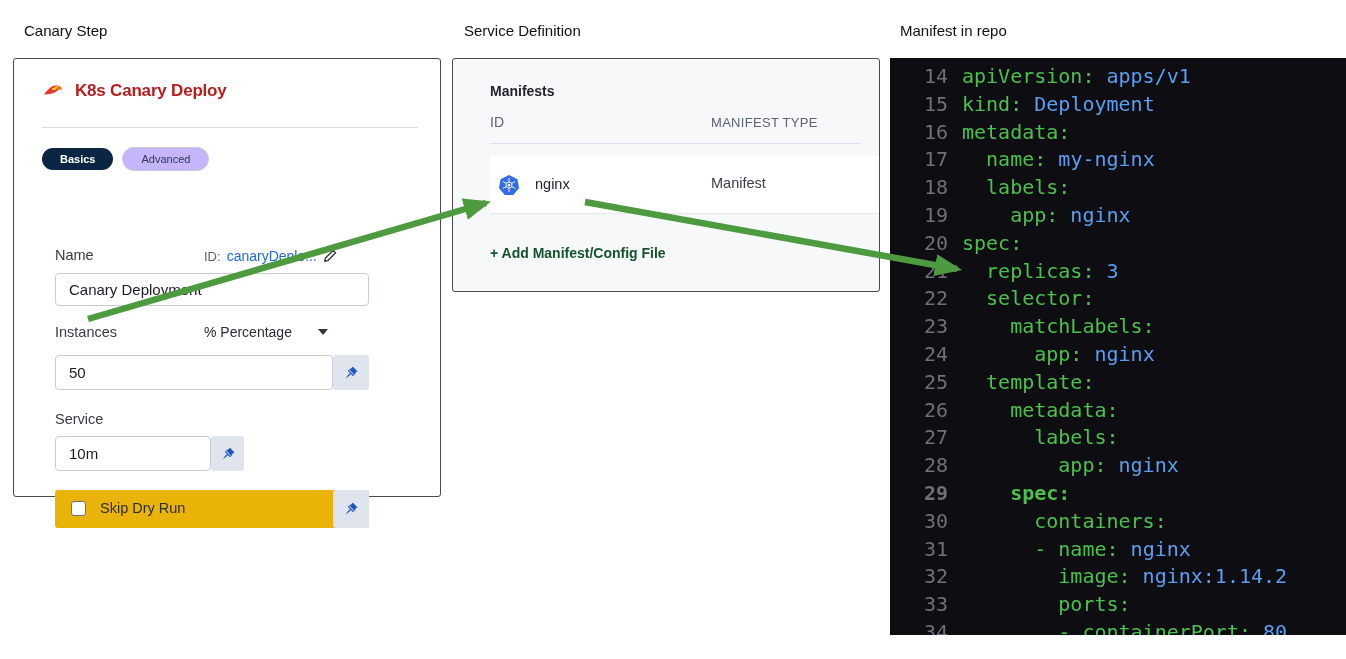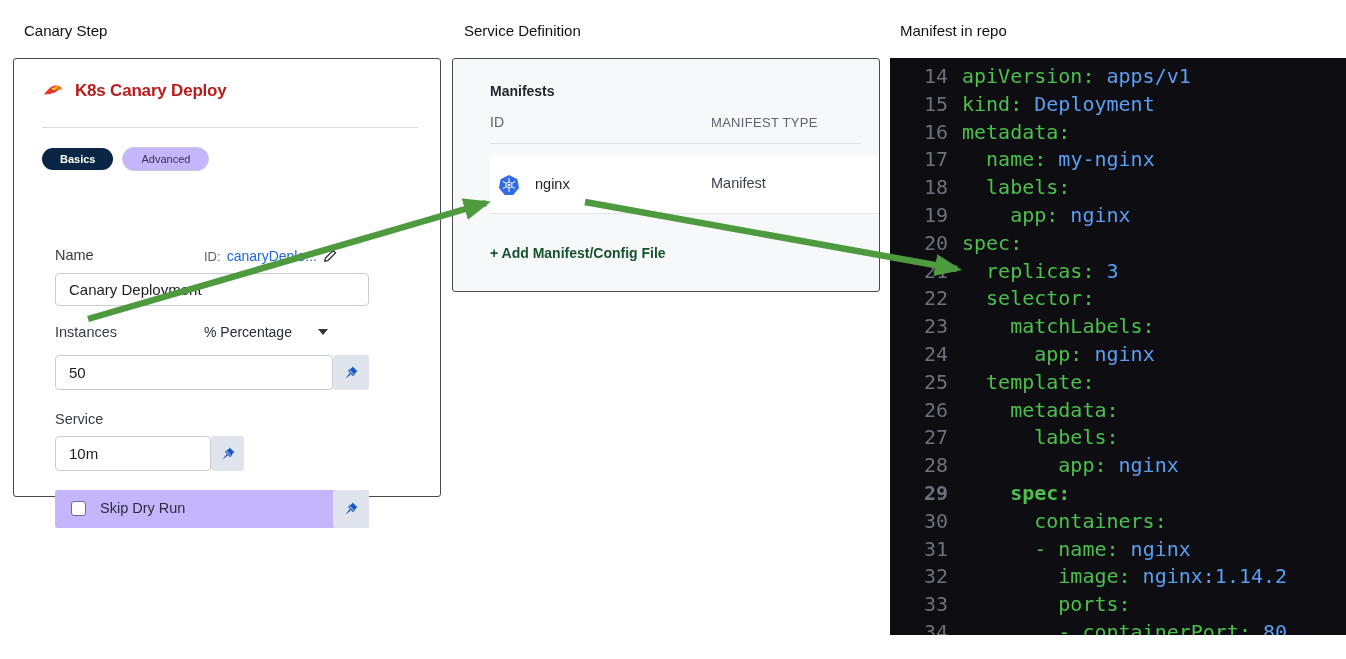--- a/index.html
+++ b/index.html
@@ -98,21 +98,21 @@
   #instances-input { left: 41px; top: 296px; width: 278px; height: 35px; }
   #instances-pin { position:absolute; left:319px; top:296px; width:36px; height:35px; }
 
   #timeout-label { left: 41px; top: 352px; }
   #timeout-input { left: 41px; top: 377px; width: 156px; height: 35px; }
   #timeout-pin { position:absolute; left:197px; top:377px; width:33px; height:35px; }
 
   #skip-row {
     position: absolute; left: 41px; top: 431px;
     width: 314px; height: 38px;
-    background: #c4b5fd; border-radius: 3px;
+    background: #eab308; border-radius: 3px;
   }
   #skip-checkbox {
     position: absolute; left: 16px; top: 11px;
     width: 15px; height: 15px;
     border: 1.5px solid #6c7182; border-radius: 3px;
     background: #ffffff; box-sizing: border-box;
   }
   #skip-label {
     position: absolute; left: 45px; top: 10px;
     font-size: 14.5px; color: #2b2d39;

